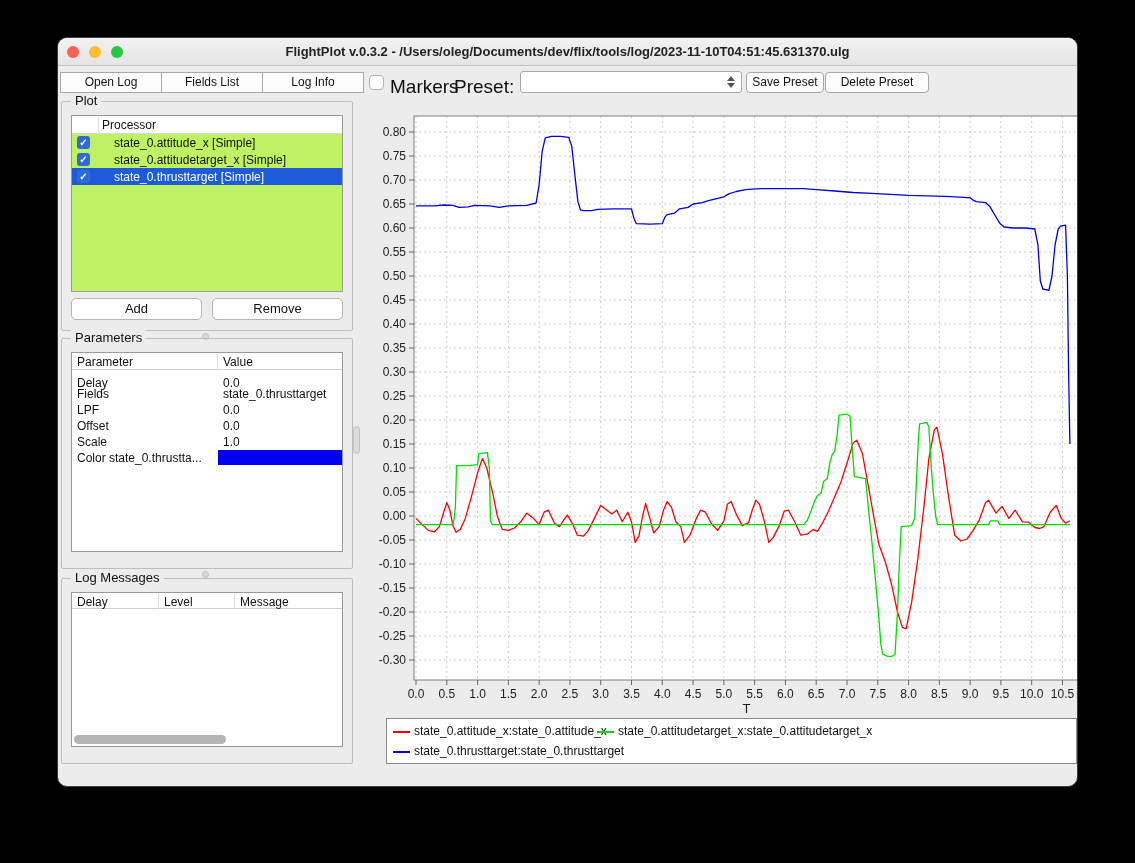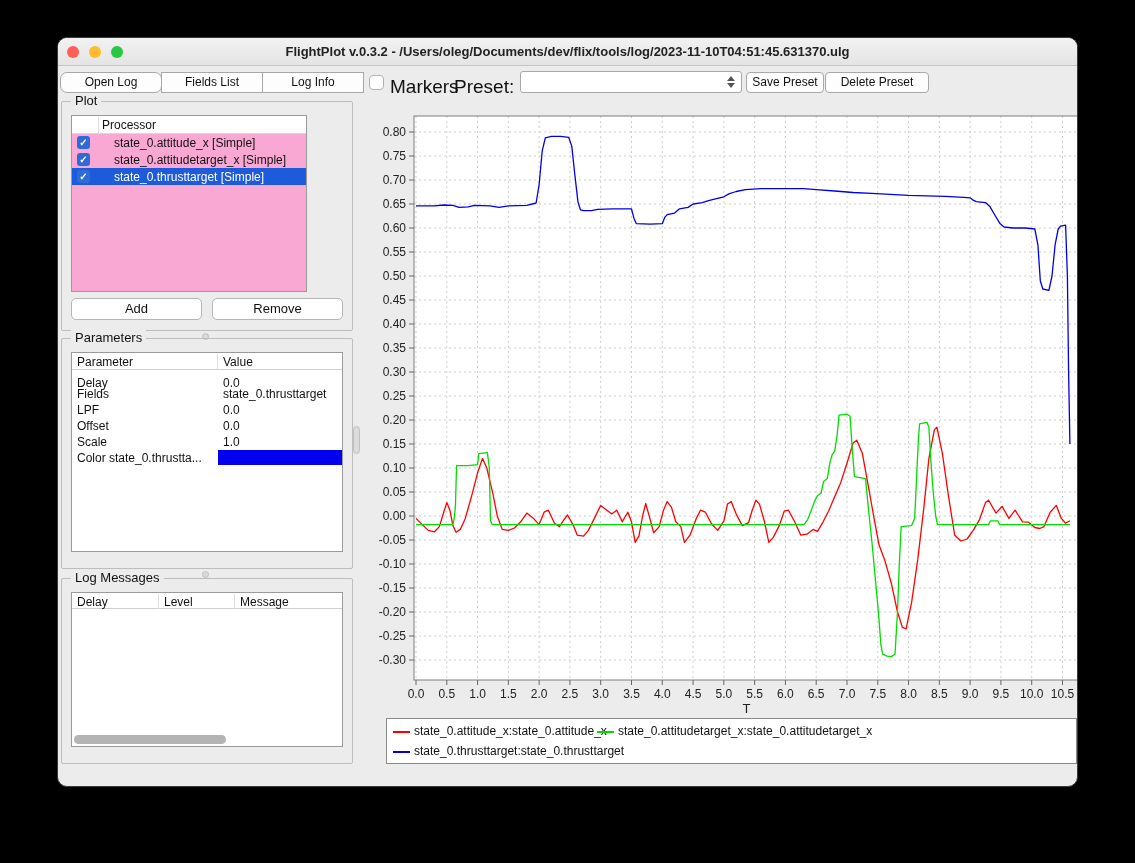--- a/index.html
+++ b/index.html
@@ -11,21 +11,21 @@
   .tb-btn { position:absolute; top:34px; height:21px; background:#fdfdfd; border:1px solid #a8a8a8; font-size:12px; color:#111; text-align:center; line-height:19px; font-family:"Liberation Sans",sans-serif; }
   .rnd { border-radius:4px; }
   .cbx { position:absolute; width:15px; height:15px; background:#fff; border:1px solid #b2b2b2; border-radius:4px; }
   .lbl { position:absolute; font-size:19px; color:#111; white-space:nowrap; }
   .combo { position:absolute; left:462px; top:33px; width:222px; height:22px; background:#fff; border:1px solid #a8a8a8; border-radius:3px; }
   .stepper { position:absolute; right:3px; top:2px; width:14px; height:16px; }
   .tri-up { position:absolute; left:3px; top:2px; width:0; height:0; border-left:4px solid transparent; border-right:4px solid transparent; border-bottom:5px solid #555; }
   .tri-dn { position:absolute; left:3px; bottom:2px; width:0; height:0; border-left:4px solid transparent; border-right:4px solid transparent; border-top:5px solid #555; }
   .group { position:absolute; left:3px; width:292px; border:1px solid #bdbdbd; border-radius:2px; }
   .group-title { position:absolute; left:9px; top:-9px; background:#ececec; padding:0 4px; font-size:13px; color:#111; }
-  .listbox { position:absolute; left:9px; top:13px; width:236px; height:177px; background:#f9a8d4; border:1px solid #9a9a9a; overflow:hidden;padding-left:41px; }
+  .listbox { position:absolute; left:9px; top:13px; width:272px; height:177px; background:#bef264; border:1px solid #9a9a9a; overflow:hidden;padding-left:41px; }
   .list-header { position:absolute; left:0; top:0; width:100%; height:18px; background:#fff; border-bottom:1px solid #d8d8d8; font-size:12px; color:#111; }
   .list-header span { position:absolute; left:30px; top:2px; }
   .list-header i { position:absolute; left:26px; top:1px; width:1px; height:16px; background:#ddd; }
   .list-row { position:absolute; left:0; width:100%; height:17px; font-size:12px; color:#111; }
   .list-row.sel { background:#1d5bdb; color:#fff; }
   .rowck { position:absolute; left:5px; top:2px; width:13px; height:13px; background:#2e6bd8; border-radius:3px; color:#fff; font-size:10px; line-height:13px; text-align:center; font-weight:bold; }
   .rowlbl { position:absolute; left:30px; top:2px; white-space:nowrap;margin-left:12px; }
   .pushbtn { position:absolute; height:22px; background:#fff; border:1px solid #b5b5b5; border-radius:5px; font-size:13px; color:#111; text-align:center; line-height:20px; font-family:"Liberation Sans",sans-serif; }
   .table { position:absolute; left:9px; top:13px; width:272px; background:#ffffff; border:1px solid #9a9a9a; overflow:hidden; }
   .thead { position:absolute; left:0; top:0; width:100%; height:17px; border-bottom:1px solid #cfcfcf; font-size:12px; color:#111; background:#fff; }
@@ -48,21 +48,21 @@
 
 <div class="window">
 
   <div class="titlebar">
     <span class="tl" style="left:9px;background:#ff5f57;"></span>
     <span class="tl" style="left:31px;background:#febc2e;"></span>
     <span class="tl" style="left:53px;background:#28c840;"></span>
     <div class="title">FlightPlot v.0.3.2 - /Users/oleg/Documents/dev/flix/tools/log/2023-11-10T04:51:45.631370.ulg</div>
   </div>
 
-  <button class="tb-btn" style="left:2px;width:102px;border-radius:7px;">Open Log</button>
+  <button class="tb-btn" style="left:2px;width:102px;">Open Log</button>
   <button class="tb-btn" style="left:103px;width:102px;">Fields List</button>
   <button class="tb-btn" style="left:204px;width:102px;">Log Info</button>
   <span class="cbx" style="left:311px;top:37px;"></span>
   <span class="lbl" style="left:332px;top:38px;">Markers</span>
   <span class="lbl" style="left:396px;top:38px;">Preset:</span>
   <div class="combo">
     <span class="lbl" style="left:6px;top:3px;"></span>
     <span class="stepper">
         <i class="tri-up"></i>
         <i class="tri-dn"></i>

